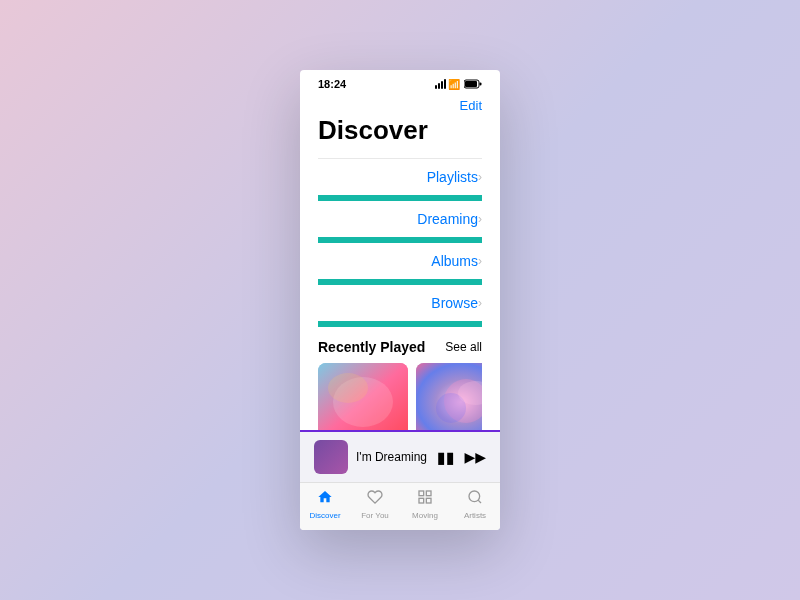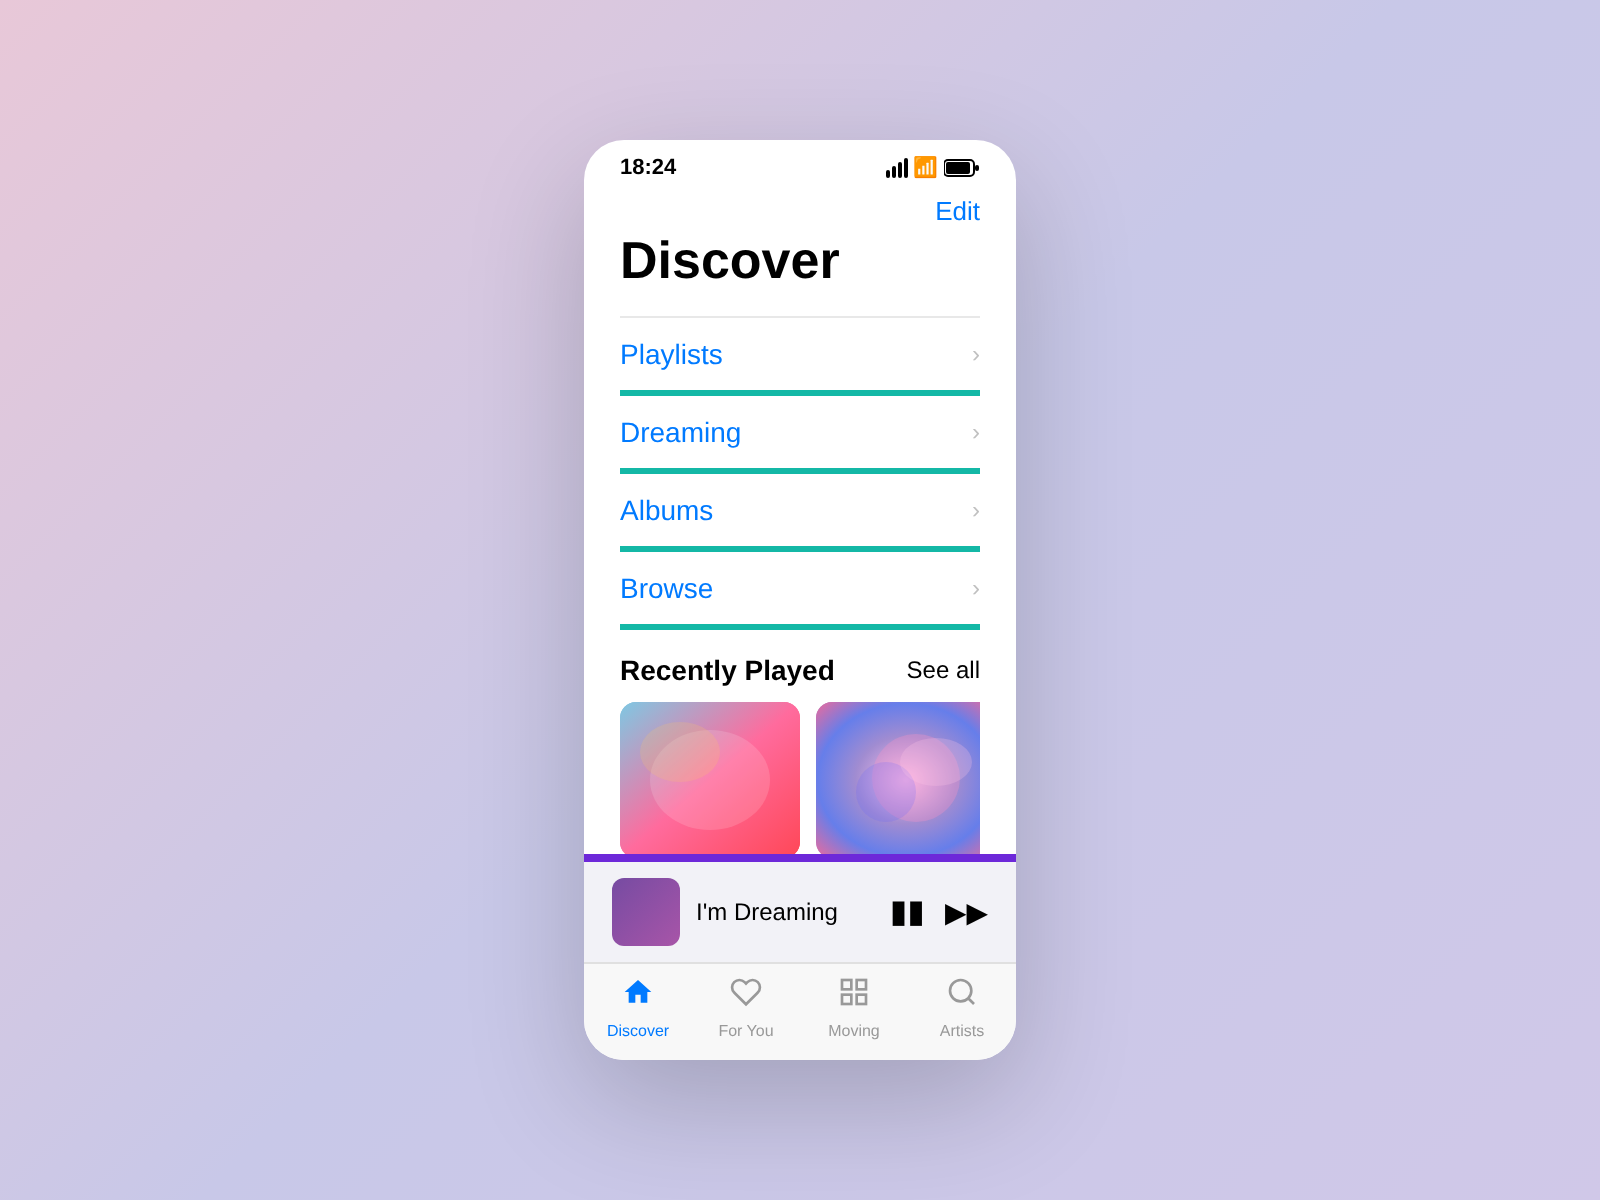--- a/index.html
+++ b/index.html
@@ -9,24 +9,24 @@
       height: 600px;
       display: flex;
       align-items: center;
       justify-content: center;
       background: linear-gradient(135deg, #e8c8d8 0%, #c8c8e8 50%, #d0c8e8 100%);
       font-family: -apple-system, BlinkMacSystemFont, 'Helvetica Neue', sans-serif;
       overflow: hidden;
     }
 
     .phone {
-      width: 216px;
+      width: 200px;
       height: 460px;
       background: #ffffff;
-      border-radius: 20px;
+      border-radius: 4px;
       box-shadow: 0 20px 60px rgba(0,0,0,0.2);
       overflow: hidden;
       display: flex;
       flex-direction: column;
       position: relative;
     }
 
     
     .status-bar {
       display: flex;
@@ -96,24 +96,24 @@
       margin-bottom: 12px;
     }
 
     
     .menu-list {
       border-top: 1px solid #e8e8e8;
     }
 
     .menu-item {
       display: flex;
-      justify-content: space-between;
+      justify-content: flex-end;
       align-items: center;
       padding: 10px 0;
-      border-bottom: 3px solid #14b8a6;
+      border-bottom: 6px solid #14b8a6;
       cursor: pointer;
     }
 
     .menu-item-label {
       font-size: 14px;
       color: #007AFF;
       font-weight: 400;
     }
 
     .chevron {
@@ -178,21 +178,21 @@
       font-weight: 500;
       white-space: nowrap;
       overflow: hidden;
       text-overflow: ellipsis;
     }
 
     
     .now-playing {
       flex-shrink: 0;
       background: #f2f2f7;
-      border-top: 4px solid #6d28d9;
+      border-top: 2px solid #6d28d9;
       padding: 8px 14px;
       display: flex;
       align-items: center;
       gap: 8px;
     }
 
     .np-thumb {
       width: 34px;
       height: 34px;
       border-radius: 6px;

